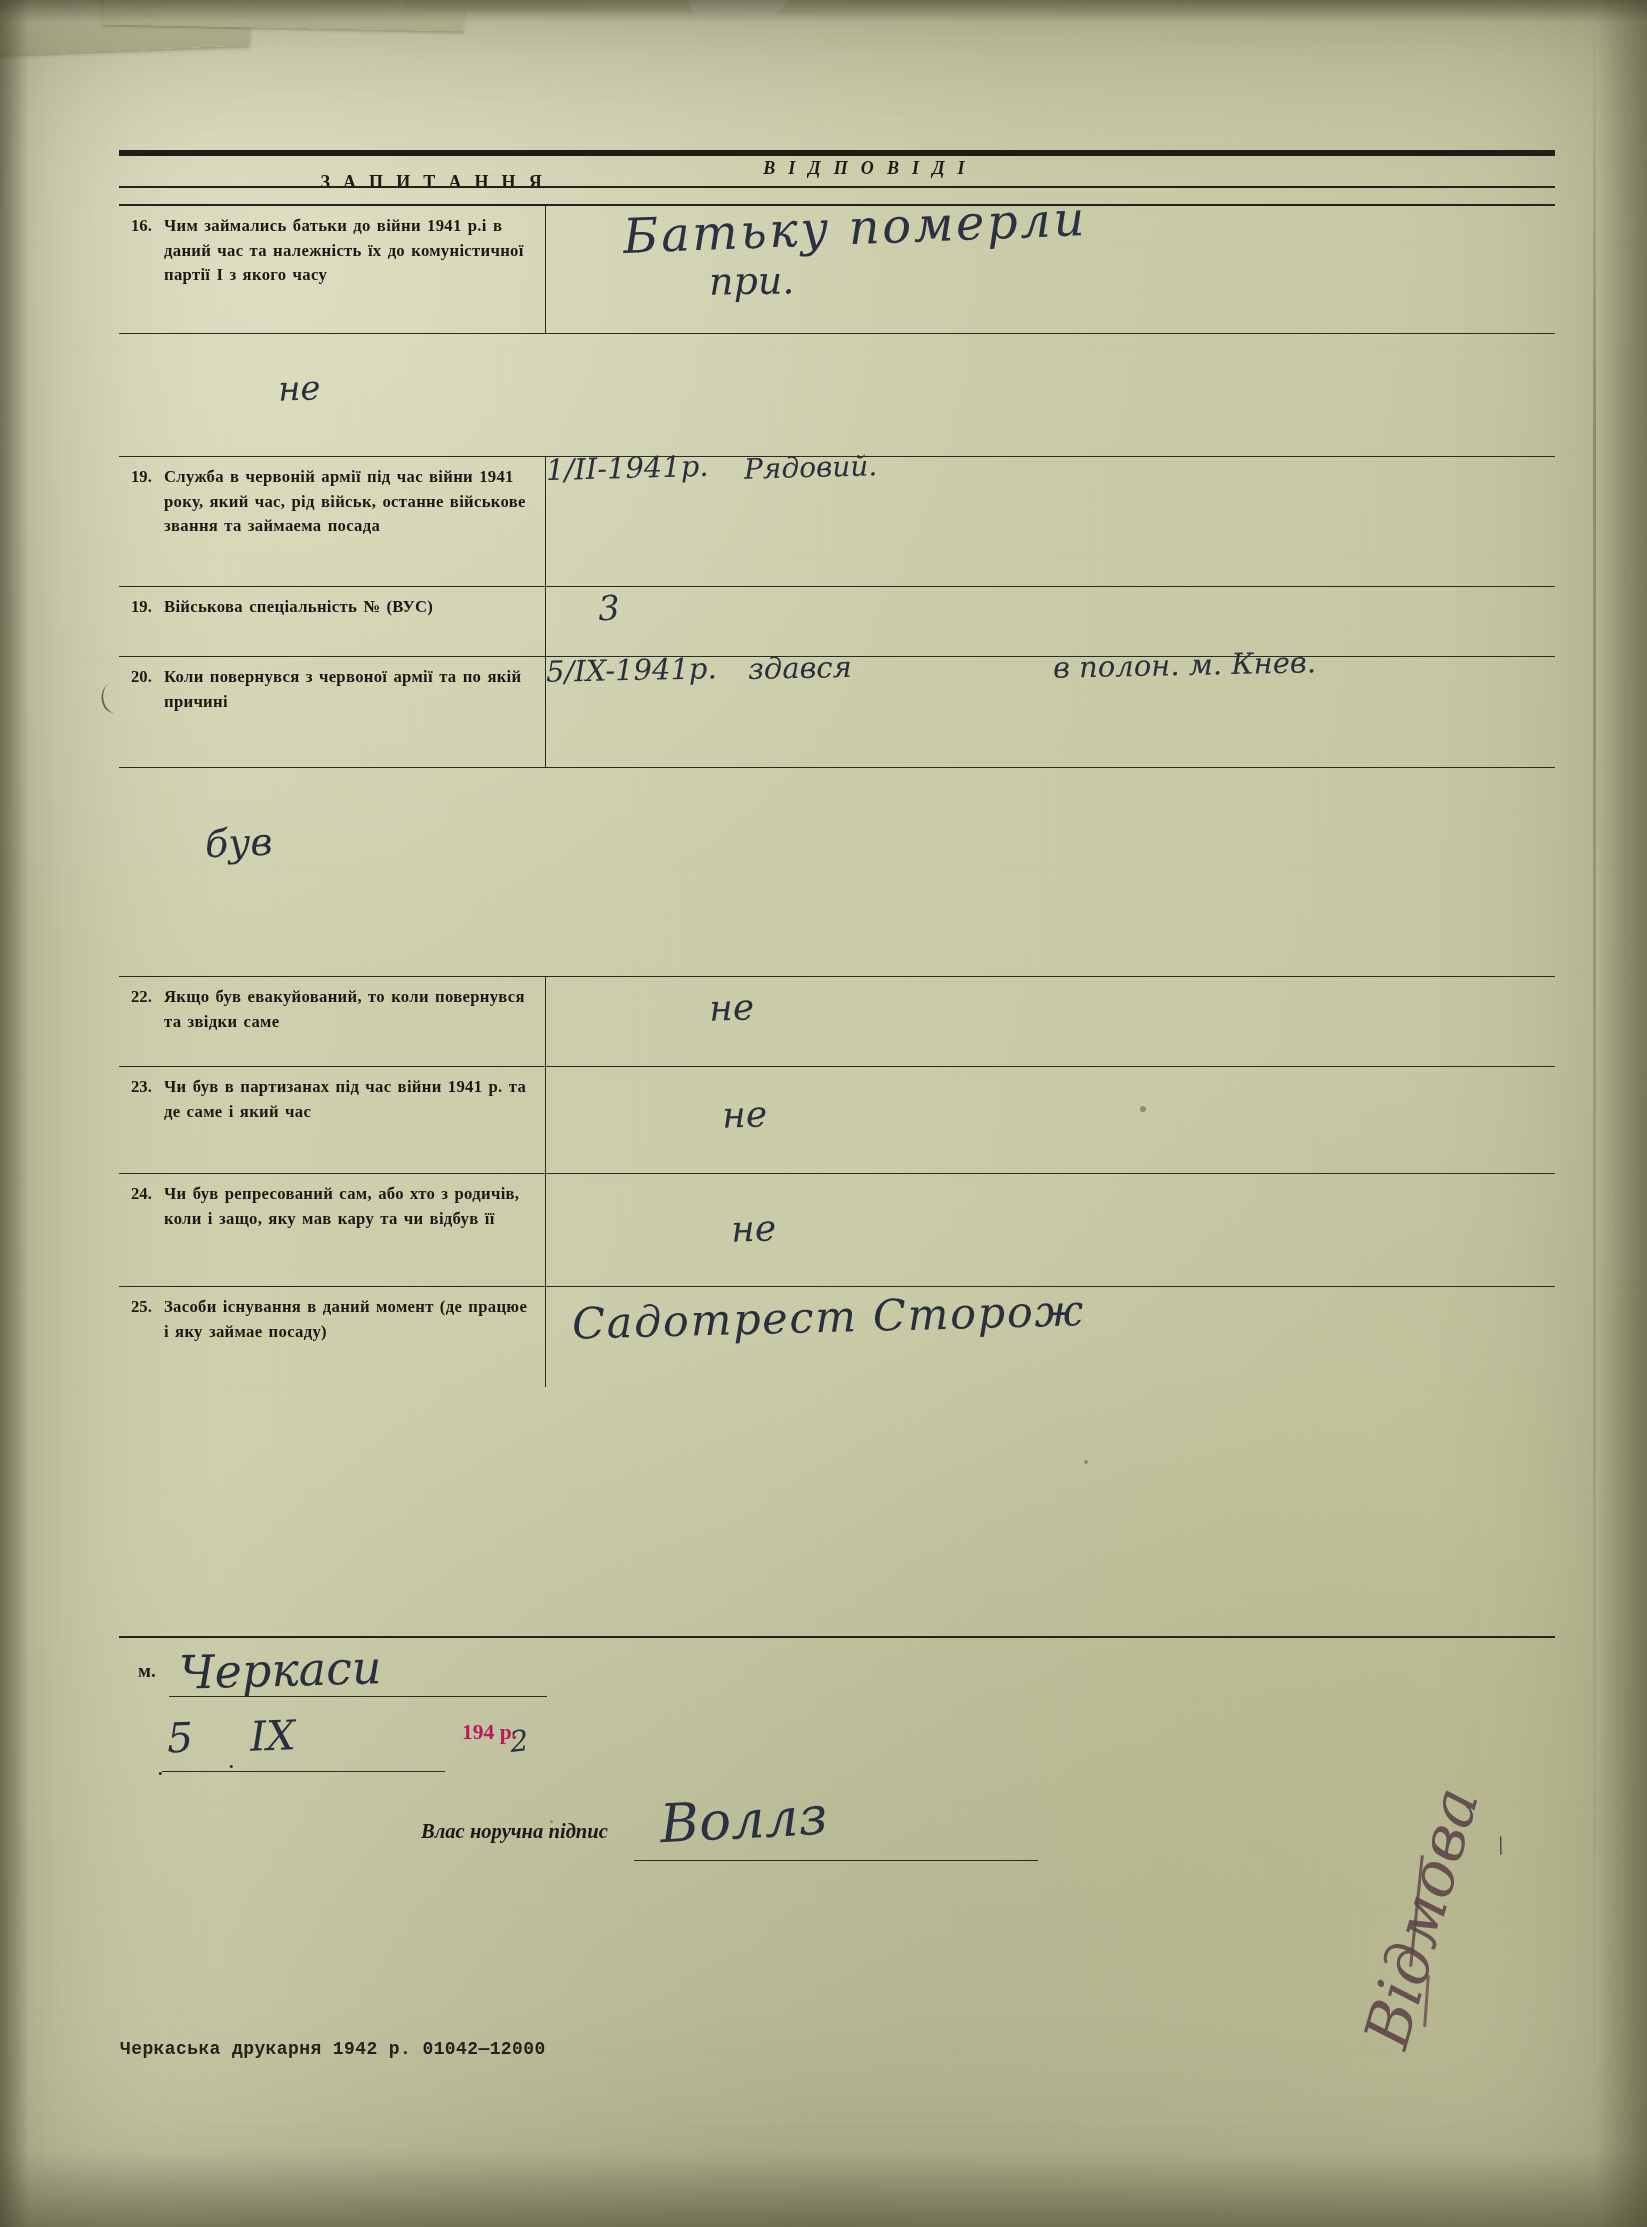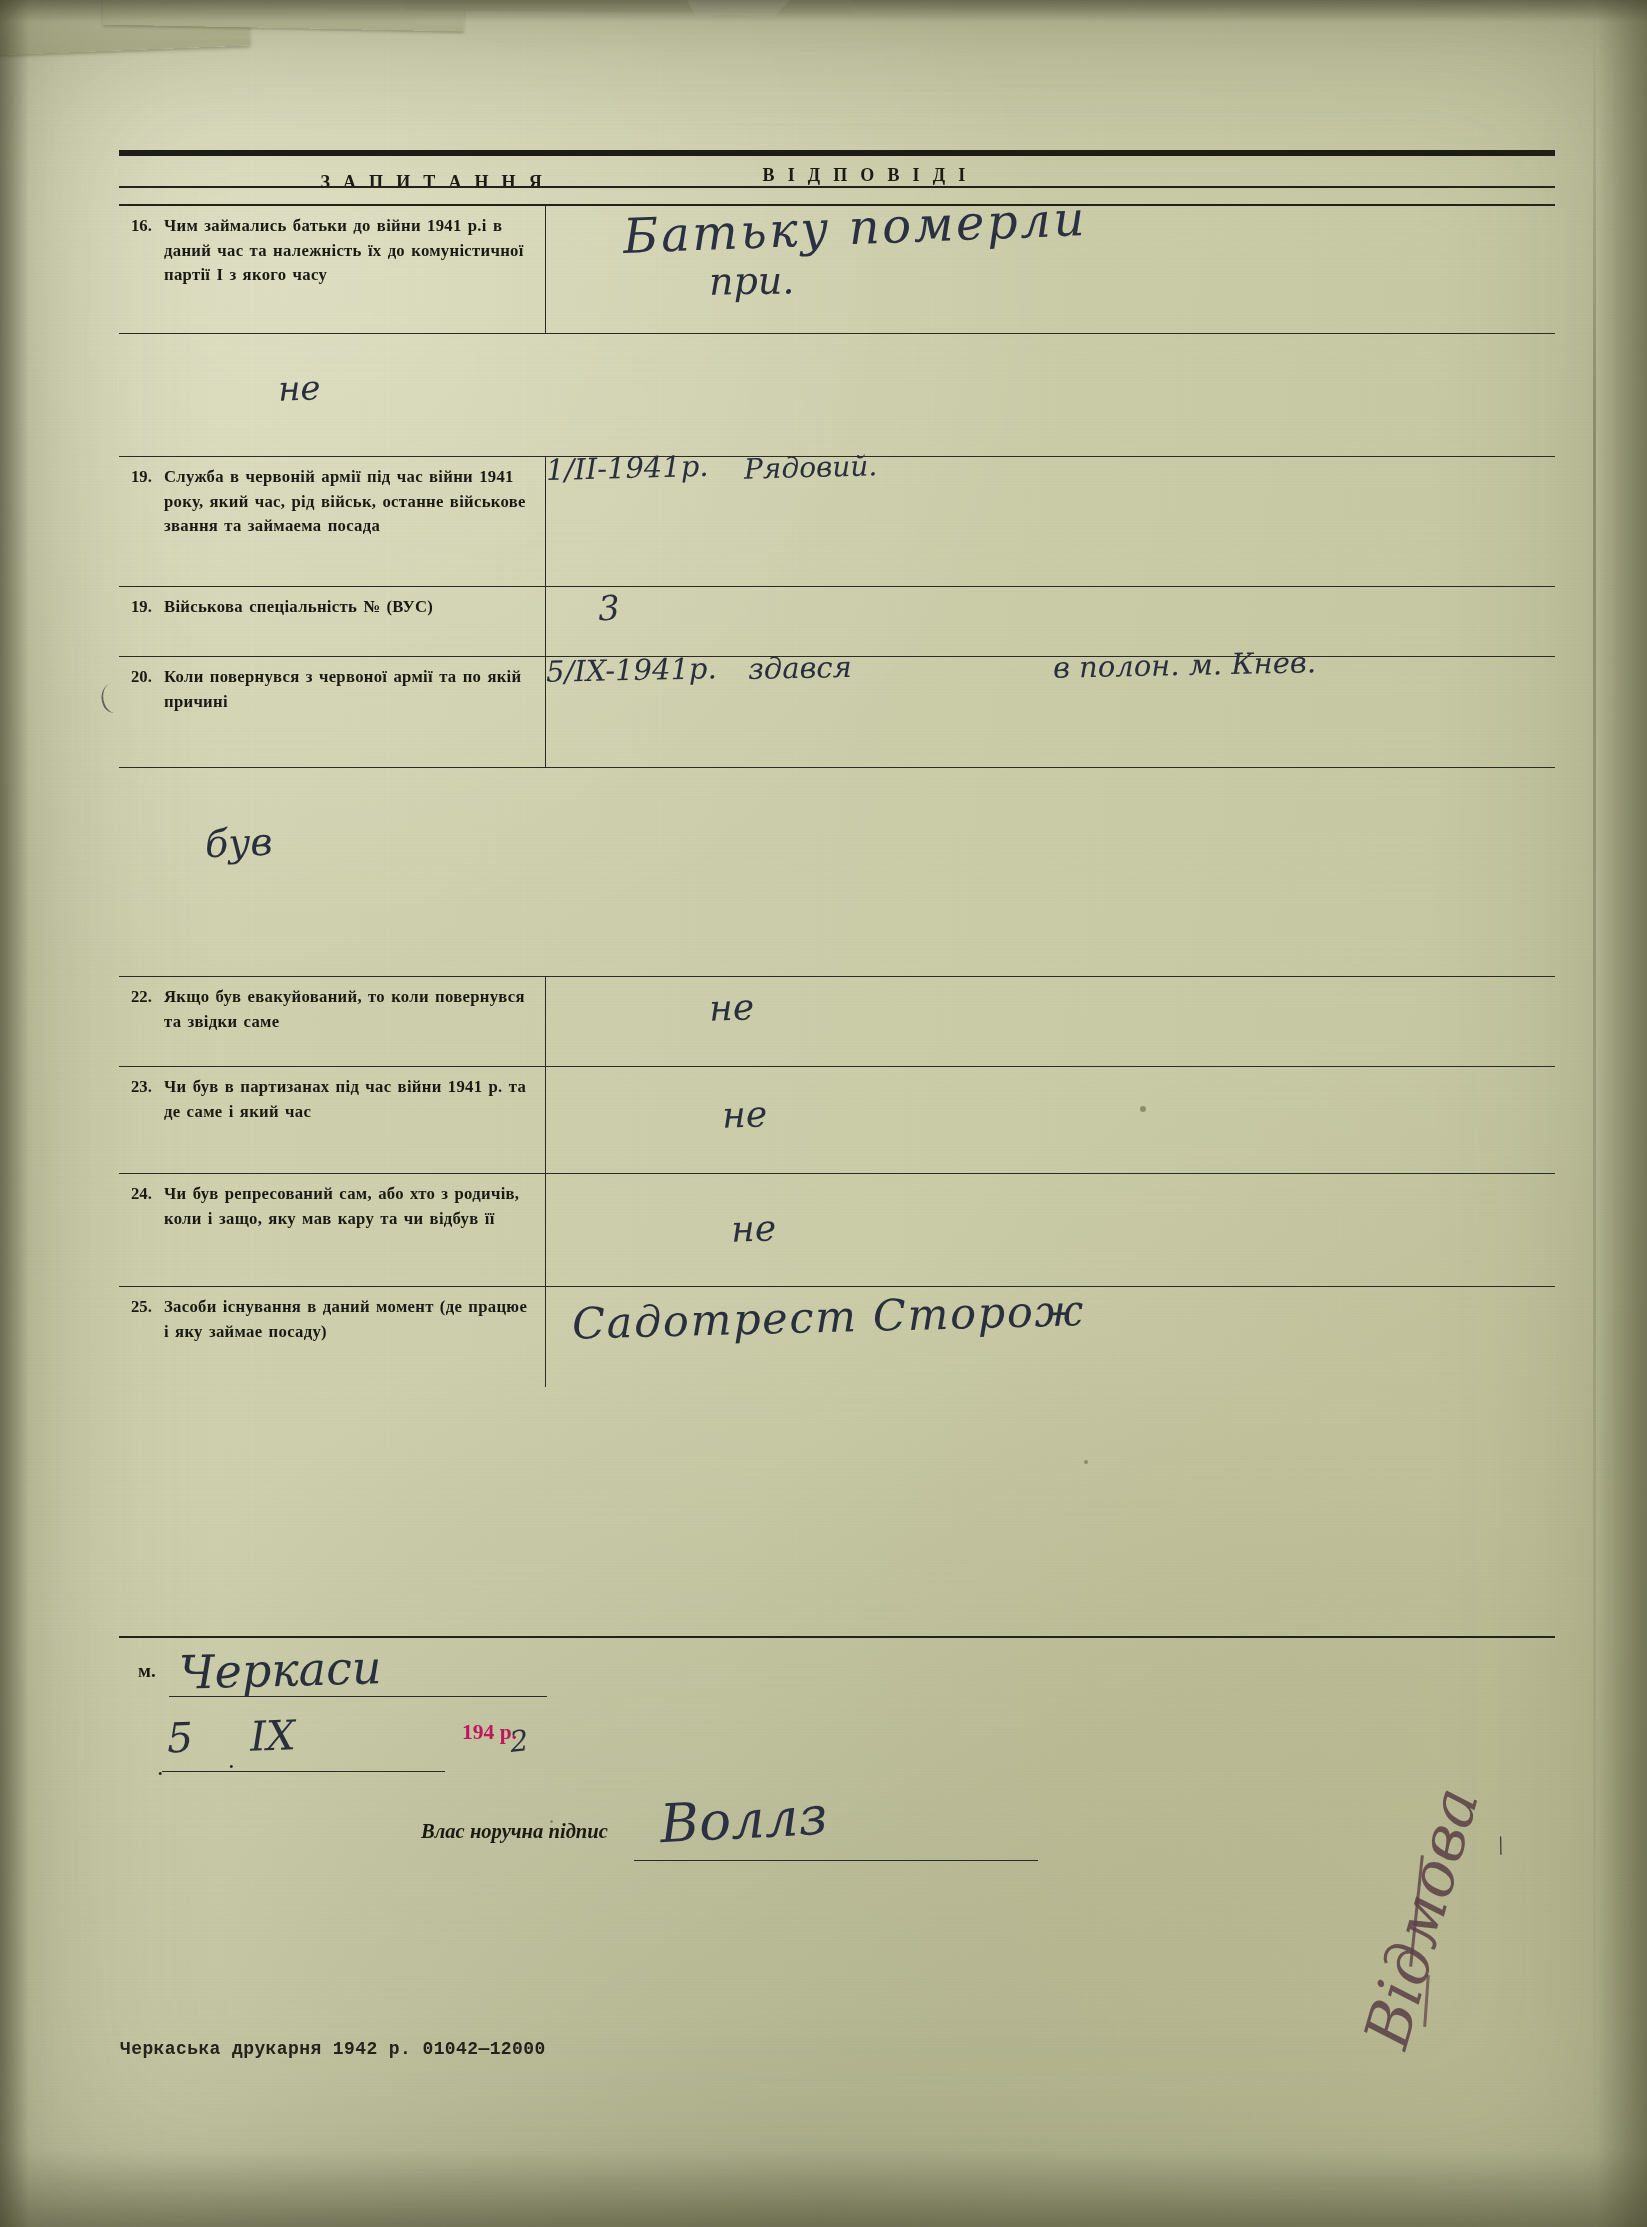--- a/index.html
+++ b/index.html
@@ -410,21 +410,21 @@
   <div class="form">
 
     <div class="head-band">
       <div class="head-rule-top"></div>
       <div class="head-rule-bot"></div>
     </div>
 
     <div class="hdr-row" style="margin-top:-40px;height:40px;">
       <div class="hdr-q" style="padding-top:29px;">З А П И Т А Н Н Я</div>
       <div class="hdr-a-outer">
-        <div class="hdr-a" style="padding-top:14px;">В І Д П О В І Д І</div>
+        <div class="hdr-a" style="padding-top:1px;font-style:italic;">В І Д П О В І Д І</div>
       </div>
     </div>
 
     <div class="rule" style="margin-top:15.5px;"></div>
 
     <div class="row" style="min-height:127px;">
       <div class="q-cell">
         <div class="q-num">16.</div>
         <div class="q-text">Чим займались батьки до вiйни 1941 р.i в даний час та належнiсть їх до комунiстичної партiї I з якого часу</div>
       </div>

